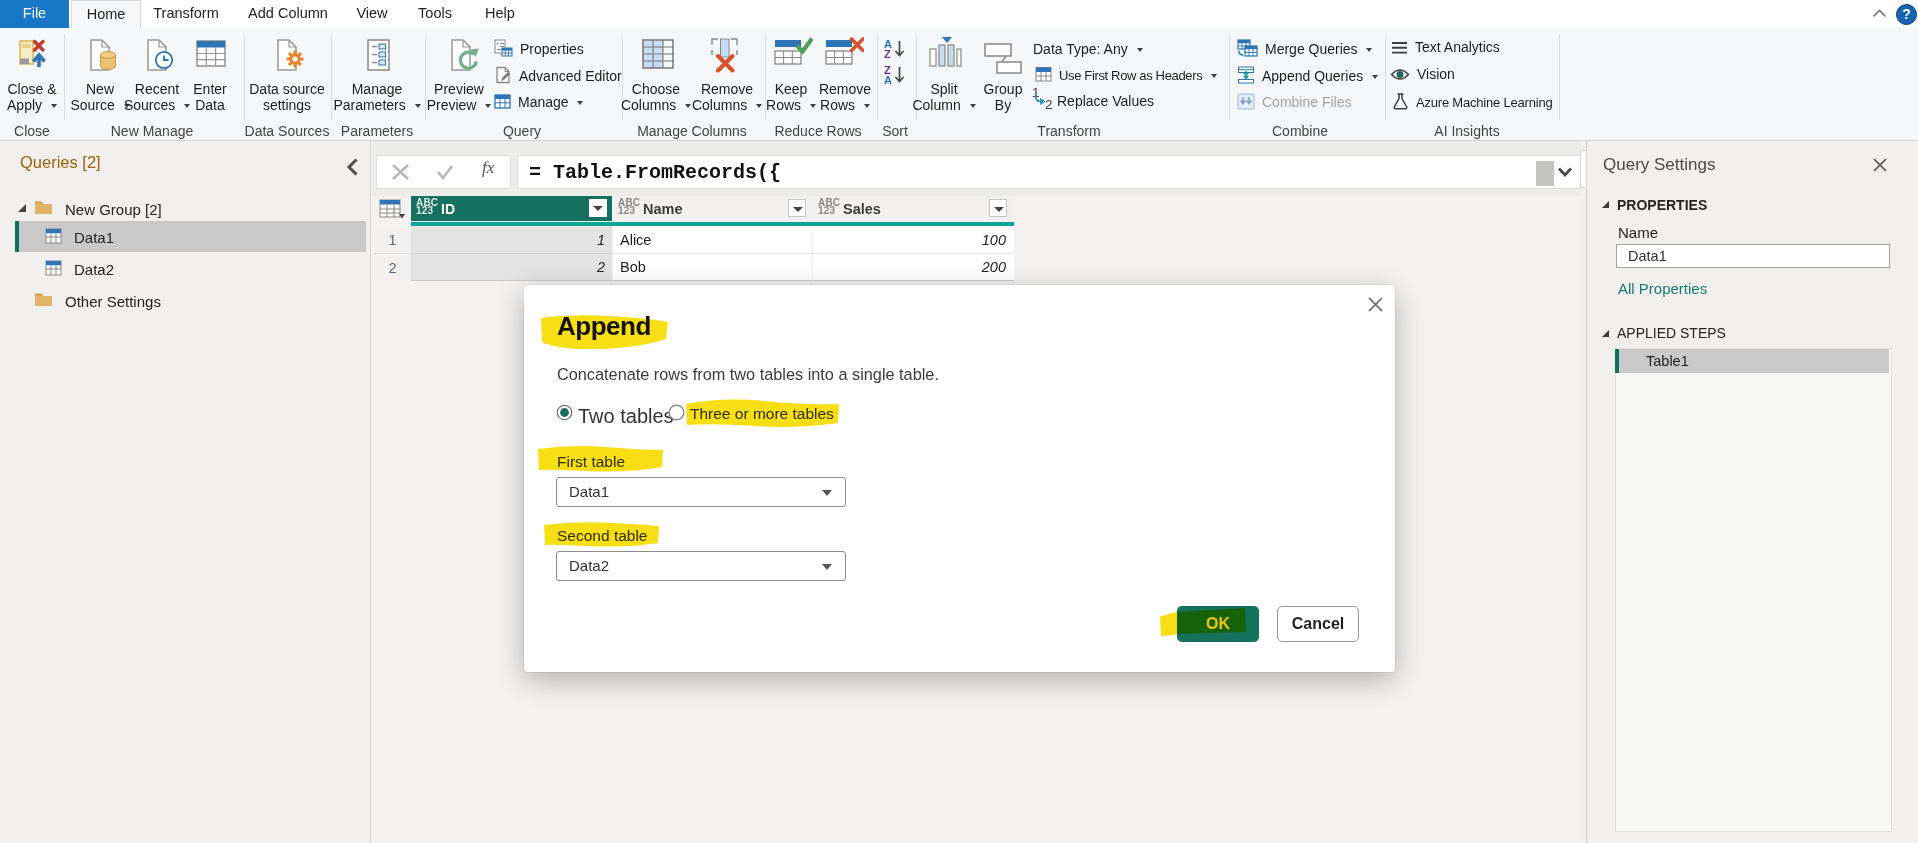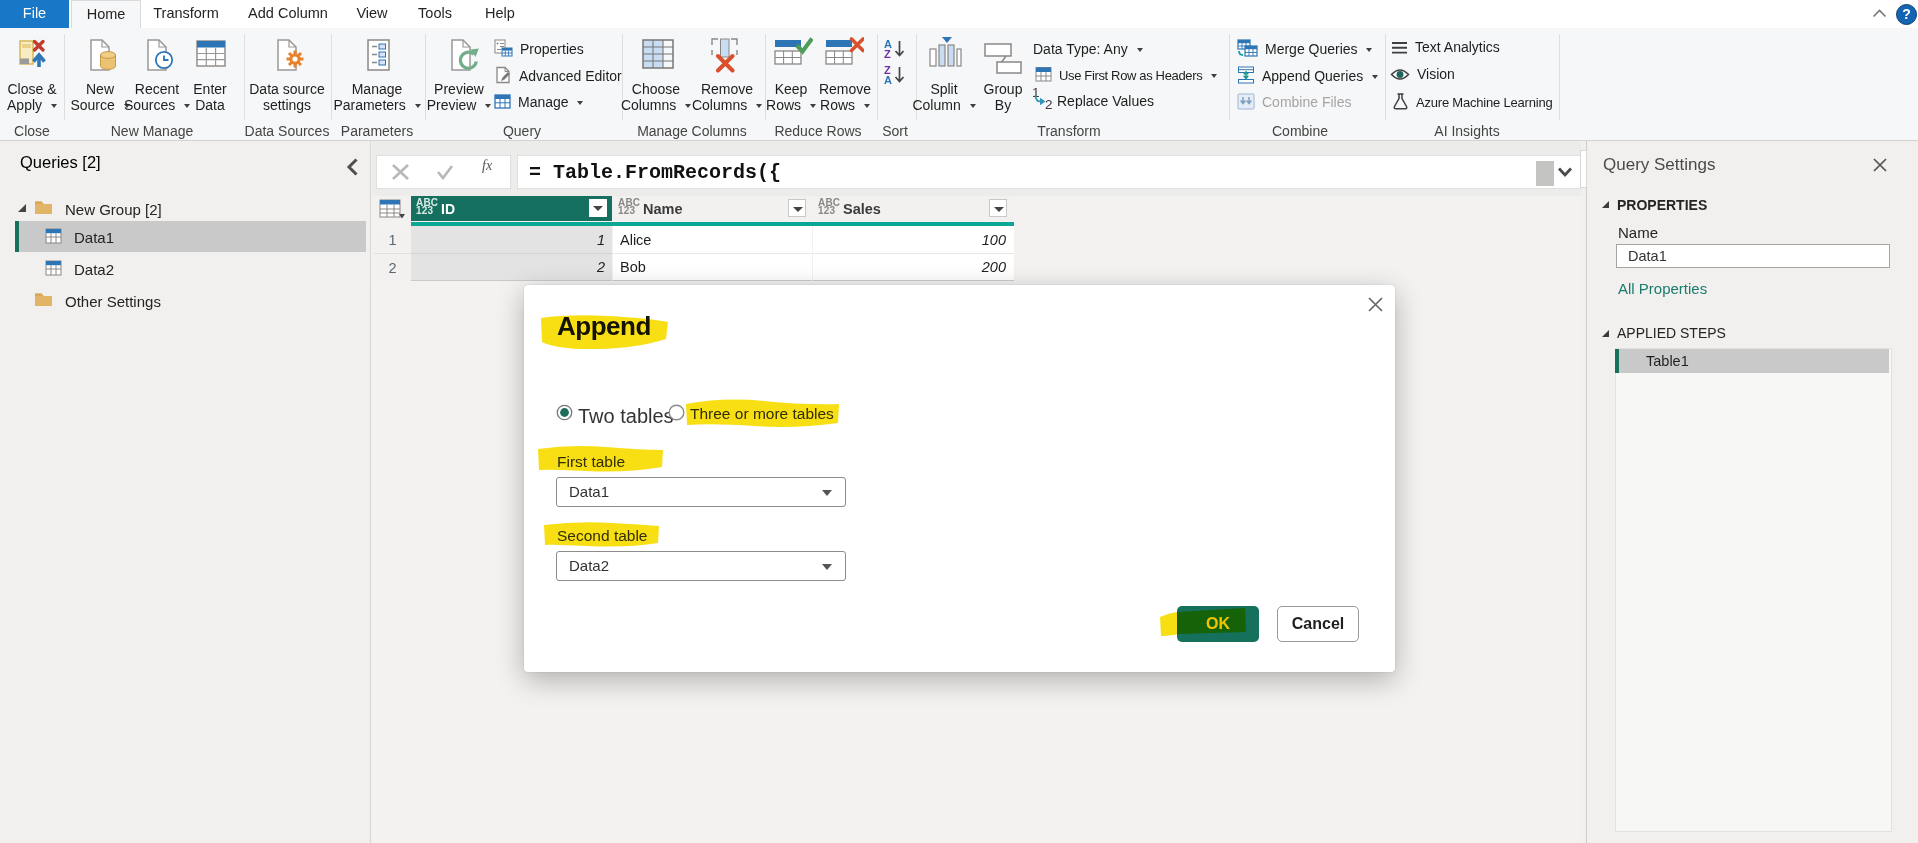--- a/index.html
+++ b/index.html
@@ -265,21 +265,21 @@
       </svg>Text Analytics</div>
 <div class="ritem" style="left:1390px;top:66px"><svg width="20" height="15" viewBox="0 0 20 15">
         <path d="M1.5 7.5 Q10 -1.5 18.5 7.5 Q10 16.5 1.5 7.5 z" fill="none" stroke="#3f3f3f" stroke-width="1.5"></path>
         <circle cx="10" cy="7.5" r="3.4" fill="#20655A"></circle>
       </svg>Vision</div>
 <div class="ritem" style="left:1392px;top:93px"><svg width="17" height="17" viewBox="0 0 17 17">
         <path d="M5.5 1 h6 M7 1 v4.5 L2.5 13.5 q-1 2.3 1.3 2.3 h9.4 q2.3 0 1.3 -2.3 L10 5.5 V1" fill="none" stroke="#3f3f3f" stroke-width="1.5"></path>
       </svg><span style="font-size:13px;letter-spacing:-.2px">Azure Machine Learning</span></div>
 
 <div id="leftpanel"></div>
-<div class="abs" style="left:20px;top:153px;font-size:16.5px;color:#000000">Queries [2]</div>
+<div class="abs" style="left:20px;top:153px;font-size:16.5px;color:#a16207">Queries [2]</div>
 <svg class="abs" style="left:345px;top:157px" width="14" height="20" viewBox="0 0 14 20">
       <path d="M11.5 2.5 L4 10 L11.5 17.5" fill="none" stroke="#4f4f4f" stroke-width="3"></path>
     </svg>
 <svg class="abs" style="left:17px;top:203px" width="10" height="10" viewBox="0 0 10 10">
       <polygon points="9,1 9,9 1,9" fill="#444"></polygon>
     </svg>
 <svg class="abs" style="left:34px;top:199px" width="19" height="16" viewBox="0 0 19 16">
       <path d="M1 2.5 h6.5 l2 2.5 H18 v10 H1 z" fill="#E2B467"></path>
       <path d="M1 2.5 h6.5 l2 2.5 H1 z" fill="#D9A854"></path>
     </svg>
@@ -306,21 +306,21 @@
 
 <div id="center"></div>
 <div id="topstrip"></div>
 <div class="fbox" style="left:376px;top:155px;width:135px;height:34px"></div>
 <svg class="abs" style="left:391px;top:163px" width="19" height="18" viewBox="0 0 19 18">
       <path d="M2 2 L17 16 M17 2 L2 16" stroke="#b8b8b8" stroke-width="2.6"></path>
     </svg>
 <svg class="abs" style="left:436px;top:164px" width="18" height="16" viewBox="0 0 18 16">
       <path d="M2 8 L7 14 L16 2" fill="none" stroke="#b8b8b8" stroke-width="2.6"></path>
     </svg>
-<div class="abs" style="left:482px;top:158px;font-family:'Liberation Serif',serif;font-style:italic;font-size:14px;color:#555">fx</div>
+<div class="abs" style="left:482px;top:158px;font-family:'Liberation Serif',serif;font-style:italic;font-size:17px;color:#555">fx</div>
 <div class="fbox" style="left:517px;top:155px;width:1064px;height:34px"></div>
 <div class="abs" style="left:529px;top:161px;font-family:'Liberation Mono',monospace;font-size:20px;font-weight:700;color:#111">= Table.FromRecords({</div>
 <div class="abs" style="left:1536px;top:161px;width:18px;height:25px;background:#c4c4c2"></div>
 <svg class="abs" style="left:1557px;top:166px" width="16" height="12" viewBox="0 0 16 12">
       <path d="M2 2.5 L8 9 L14 2.5" fill="none" stroke="#4a4a4a" stroke-width="2.8"></path>
     </svg>
 
 <div class="th" style="left:374px;width:37px;background:#f2f1f0"></div>
 <svg class="abs" style="left:379px;top:199px" width="26" height="20" viewBox="0 0 26 20">
       <rect x="1" y="1" width="20" height="17" fill="#fff" stroke="#8a8886"></rect>
@@ -384,20 +384,21 @@
 <div class="abs" style="left:1615px;top:348px;width:277px;height:484px;background:#f7f7f6;border:1px solid #e3e1df"></div>
 <div class="abs" style="left:1615px;top:349px;width:274px;height:24px;background:#c9c9c9"></div>
 <div class="abs" style="left:1615px;top:349px;width:4px;height:24px;background:#15705c"></div>
 <div class="abs" style="left:1646px;top:353px;font-size:14.5px;color:#1f1f1f">Table1</div>
 
 <div id="dialog"></div>
 <svg class="abs" style="left:1367px;top:296px" width="17" height="17" viewBox="0 0 17 17">
       <path d="M2 2 L15 15 M15 2 L2 15" stroke="#666" stroke-width="1.7"></path>
     </svg>
 <div class="abs" style="left:557px;top:311px;font-size:26px;letter-spacing:-.5px;font-weight:700;color:#141414">Append</div>
+<div class="abs" style="left:557px;top:365px;font-size:16.3px;color:#3b3b3b">Concatenate rows from two tables into a single table.</div>
 <svg class="abs" style="left:556px;top:404px" width="17" height="17" viewBox="0 0 17 17">
       <circle cx="8.5" cy="8.5" r="7.2" fill="#fff" stroke="#767676" stroke-width="1.3"></circle>
       <circle cx="8.5" cy="8.5" r="4.4" fill="#1D6E5C"></circle>
     </svg>
 <div class="abs" style="left:578px;top:405px;font-size:20px;color:#333">Two tables</div>
 <svg class="abs" style="left:668px;top:404px" width="17" height="17" viewBox="0 0 17 17">
       <circle cx="8.5" cy="8.5" r="7.3" fill="#fff" stroke="#8a8a8a" stroke-width="1.4"></circle>
     </svg>
 <div class="abs" style="left:690px;top:405px;font-size:15.5px;color:#333">Three or more tables</div>
 <div class="abs" style="left:557px;top:453px;font-size:15.5px;color:#333">First table</div>

